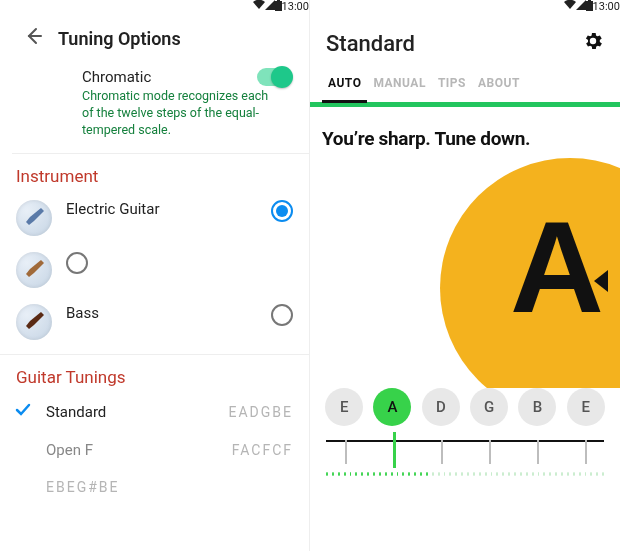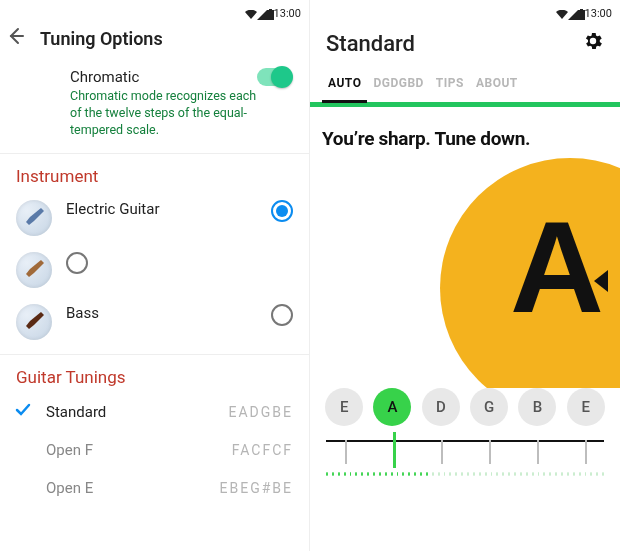--- a/index.html
+++ b/index.html
@@ -13,40 +13,41 @@
   }
   .pane { height: 100%; background: #fff; position: relative; }
   .pane-left { width: 310px; border-right: 1px solid #eee; }
   .pane-right { width: 310px; }
 
   
   .statusbar {
     height: 20px;
     display: flex;
     justify-content: flex-end;
-    align-items: flex-end;
+    align-items: flex-start;
     gap: 0;
-    padding: 0 8px;
+    padding: 0 0;
     font-size: 11px;
     color: #222;
   }
   .statusbar svg { display: block; }
 
   
   .lh {
     display: flex; align-items: center; gap: 14px;
-    padding: 6px 14px 12px 6px;
+    padding: 6px 14px 12px 24px;
   }
   .lh-title { font-size: 18px; font-weight: 600; color: #222; }
 
   
   .chromatic {
     padding: 6px 16px 14px 70px;
     position: relative;
     border-bottom: 1px solid #eee;
+    margin-left: 12px;
   }
   .chromatic-title { font-size: 15px; color: #222; margin-bottom: 2px; }
   .chromatic-desc { font-size: 12.5px; color: #15803d; line-height: 1.35; max-width: 190px;}
   .toggle {
     position: absolute; right: 18px; top: 6px;
     width: 34px; height: 18px; border-radius: 9px;
     background: #7fe3bb; position: absolute;
   }
   .toggle::after {
     content:""; position:absolute; right:-2px; top:-2px;
@@ -252,21 +253,20 @@
             <path d="M3 9l4 4 8-9" stroke="#0b8cf0" stroke-width="2.5" fill="none" stroke-linecap="round"></path>
           </svg></span>
         <div class="tuning-name">Standard</div>
         <div class="tuning-notes">EADGBE</div>
       </div>
       <div class="tuning-row">
         <div class="tuning-name muted">Open F</div>
         <div class="tuning-notes">FACFCF</div>
       </div>
       <div class="tuning-row">
-        <div class="tuning-name muted">Open E</div>
         <div class="tuning-notes">EBEG#BE</div>
       </div>
     </div>
 </div>
 
 <div class="pane pane-right">
   <div class="statusbar">
     <span>
       <svg width="12" height="10" viewBox="0 0 12 10">
           <path d="M6 9L0 2C3 -1 9 -1 12 2z" fill="#222"></path>
@@ -290,21 +290,21 @@
     <div class="rh-title">Standard</div>
     <span>
       <svg width="22" height="22" viewBox="0 0 24 24">
           <path fill="#111" d="M19.4 13a7.5 7.5 0 000-2l2.1-1.6-2-3.5-2.5 1a7.6 7.6 0 00-1.7-1l-.4-2.6h-4l-.4 2.6a7.6 7.6 0 00-1.7 1l-2.5-1-2 3.5L6.6 11a7.5 7.5 0 000 2l-2.1 1.6 2 3.5 2.5-1a7.6 7.6 0 001.7 1l.4 2.6h4l.4-2.6a7.6 7.6 0 001.7-1l2.5 1 2-3.5zM12 15.5A3.5 3.5 0 1115.5 12 3.5 3.5 0 0112 15.5z"></path>
         </svg>
     </span>
   </div>
 
   <div class="tabs" id="tab-bar">
       <div class="tab active">AUTO</div>
-      <div class="tab">DGDGBD</div>
+      <div class="tab">MANUAL</div>
       <div class="tab">TIPS</div>
       <div class="tab">ABOUT</div>
     </div>
 
   <div class="status-msg">You’re sharp. Tune down.</div>
 
   <div class="dial-wrap">
     <div class="dial-circle"></div>
     <div class="dial-note">A</div>
     <span class="dial-arrow">

